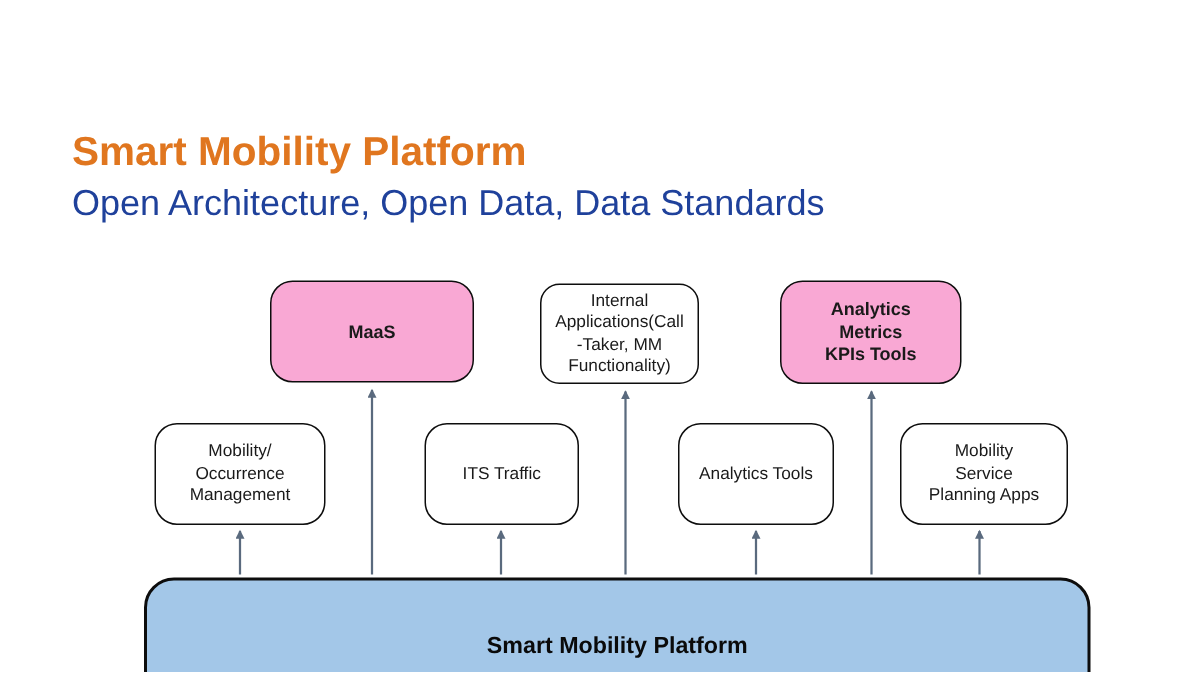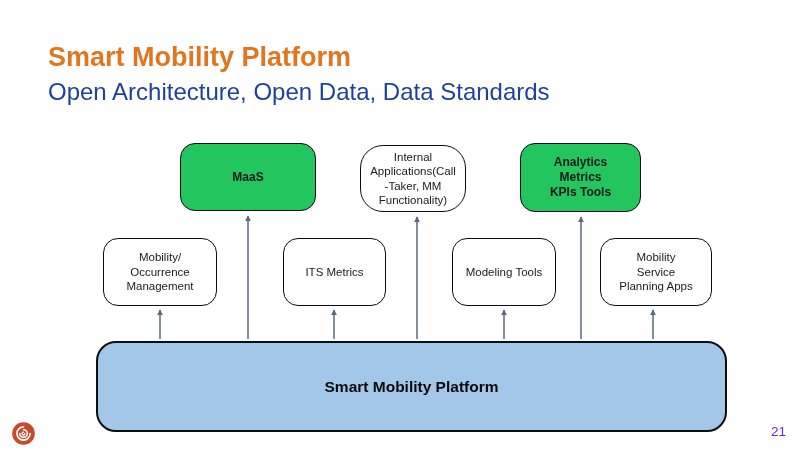--- a/index.html
+++ b/index.html
@@ -3,23 +3,24 @@
 <meta charset="utf-8">
 <style>
   html, body { margin: 0; padding: 0; }
   body {
     font-family: "Liberation Sans", sans-serif;
     background: #ffffff;
   }
   .slide {
     position: relative;
     width: 800px;
-    height: 450px;
+    height: 404px;
     background: #ffffff;
     overflow: hidden;
+    margin-top: 44px;
   }
   .slide-title {
     position: absolute;
     left: 48px;
     top: 42px;
     margin: 0;
     font-size: 27px;
     font-weight: bold;
     color: #E0761F;
     letter-spacing: 0px;
@@ -50,35 +51,35 @@
     align-items: center;
     justify-content: center;
     text-align: center;
     font-size: 11.5px;
     line-height: 1.25;
     color: #1a1a1a;
     white-space: pre-line;
     padding: 2px 4px;
   }
   .node.highlight {
-    background: #22c55e;
+    background: #f9a8d4;
     font-weight: bold;
     font-size: 12px;
   }
   .node.platform {
     background: #A3C7E8;
     border-width: 2px;
     border-radius: 20px;
     font-weight: bold;
     font-size: 15.5px;
     color: #0a0a0a;
   }
   
   .box-maas      { left: 180px; top: 143px; width: 136px; height: 68px; text-align: right; }
-  .box-internal  { left: 360px; top: 145px; width: 106px; height: 67px; border-radius: 23px; }
+  .box-internal  { left: 360px; top: 145px; width: 106px; height: 67px; border-radius: 13px; }
   .box-analytics { left: 520px; top: 143px; width: 121px; height: 69px; }
   .box-traffic   { left: 103px; top: 238px; width: 114px; height: 68px; }
   .box-its       { left: 283px; top: 238px; width: 103px; height: 68px; }
   .box-modeling  { left: 452px; top: 238px; width: 104px; height: 68px; }
   .box-mobility  { left: 600px; top: 238px; width: 112px; height: 68px; }
   .box-platform  { left:  96px; top: 341px; width: 631px; height: 91px; }
   .logo {
     position: absolute;
     left: 10px;
     top: 420px;
@@ -123,22 +124,22 @@
 Applications(Call
 -Taker, MM
 Functionality)</div>
     <div class="node highlight box-analytics">Analytics
 Metrics
 KPIs Tools</div>
 
     <div class="node box-traffic">Mobility/
 Occurrence
 Management</div>
-    <div class="node box-its">ITS Metrics</div>
-    <div class="node box-modeling">Modeling Tools</div>
+    <div class="node box-its">ITS Traffic</div>
+    <div class="node box-modeling">Analytics Tools</div>
     <div class="node box-mobility">Mobility
 Service
 Planning Apps</div>
 
     <div class="node platform box-platform">Smart Mobility Platform</div>
   </div>
 
   <svg class="logo" viewBox="0 0 27 27">
     <circle cx="13.5" cy="13.5" r="11.3" fill="#C54B2C"></circle>
     <path d="M13.5 6.9 a6.6 6.6 0 1 0 6.6 6.6" fill="none" stroke="#ffffff" stroke-width="1.6" stroke-linecap="round"></path>

